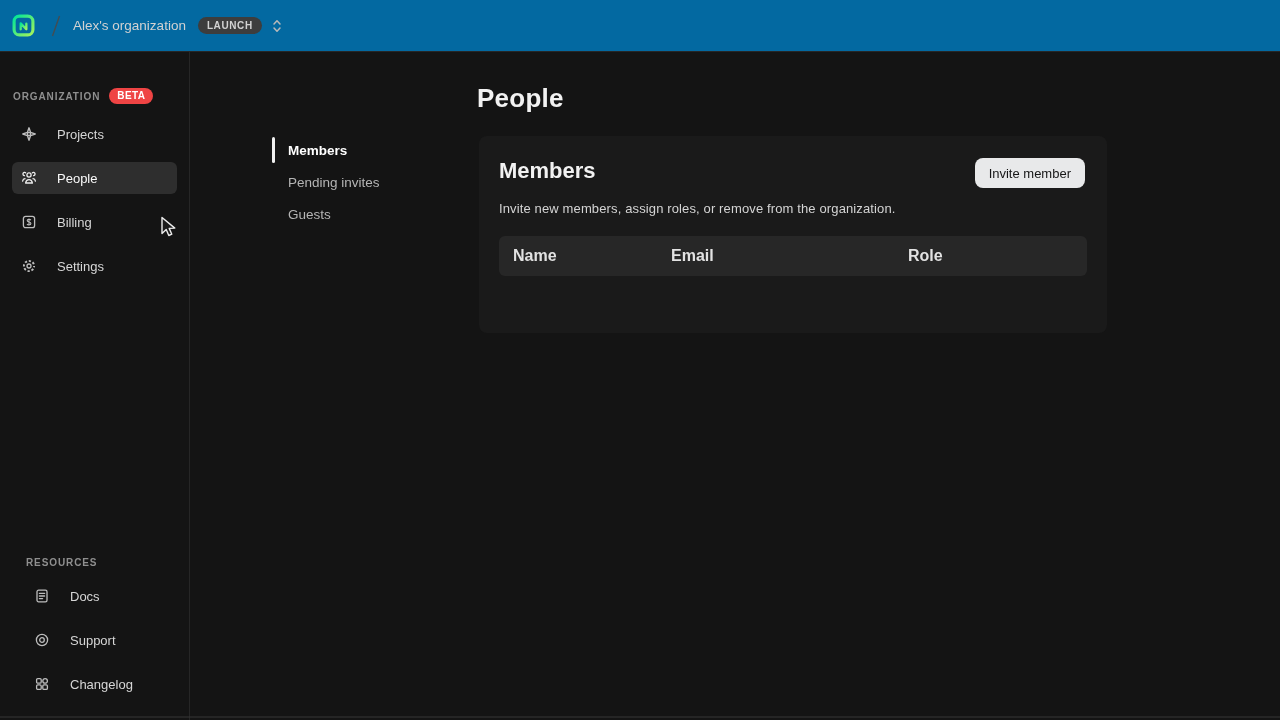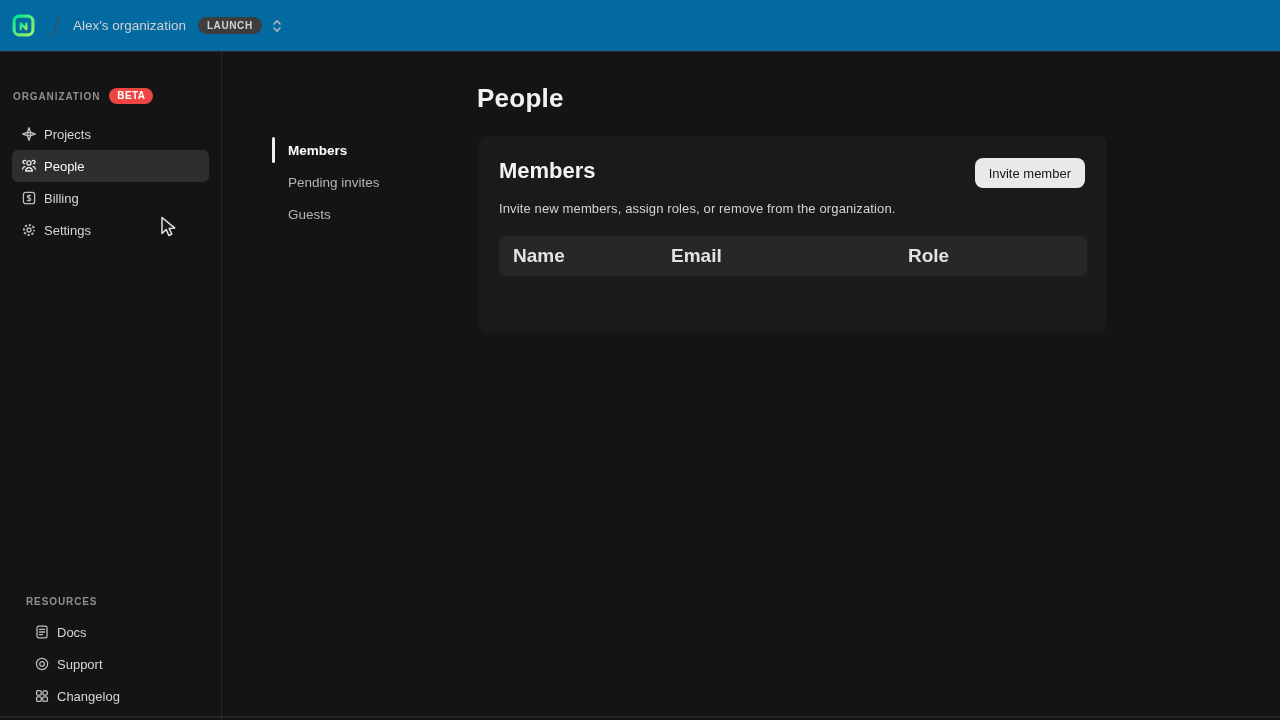--- a/index.html
+++ b/index.html
@@ -24,37 +24,37 @@
   .org-name { font-size:13.5px; font-weight:500; color:#d2d2d2; }
   .plan-badge {
     margin-left:12px; padding:3px 9px; border-radius:999px;
     background:#3d3d3d; color:#d2d2d2; font-size:10px; font-weight:700;
     letter-spacing:.06em;
   }
   .chev-updown { margin-left:9px; display:block; }
 
   
   .sidebar {
-    position:absolute; left:0; top:52px; bottom:0; width:222px;
+    position:absolute; left:0; top:52px; bottom:0; width:190px;
     border-right:1px solid #262626; background:#141414;
   }
   .section-head {
     display:flex; align-items:center; gap:9px;
     margin:36px 12px 14px 13px;
   }
   .section-label {
     font-size:10px; font-weight:700; letter-spacing:.09em; color:#8f8f8f;
   }
   .beta-badge {
     padding:2px 8px 3px; border-radius:999px; background:#ef4444;
     color:#fff; font-size:10px; font-weight:700; letter-spacing:.04em;
   }
   .nav-item {
-    height:32px; margin:0 12px; border-radius:6px;
-    display:flex; align-items:center; gap:7px; padding-left:9px;
+    height:32px; margin:12px 12px; border-radius:6px;
+    display:flex; align-items:center; gap:20px; padding-left:9px;
     color:#bdbdbd; cursor:pointer;
   }
   .nav-item .label { font-size:13px; color:#d6d6d6; }
   .nav-item.active { background:#2e2e2e; color:#ececec; }
   .nav-item.active .label { color:#fafafa; font-weight:500; }
   .nav-item svg { flex:0 0 auto; }
   .resources { position:absolute; left:0; right:0; bottom:8px;padding-left:13px; }
   .resources .section-head { margin:0 12px 9px 13px; }
 
   
@@ -90,21 +90,21 @@
     font-family:inherit; cursor:pointer;
   }
   .card-desc {
     margin:13px 20px 0; font-size:13px; color:#d4d4d4; letter-spacing:.01em;
   }
   .table {
     margin:20px 20px 0; border-radius:6px; overflow:hidden; width:588px;
   }
   .thead { display:flex; align-items:center; height:40px; background:#272727; }
   .trow  { display:flex; align-items:center; height:45px; background:#1f1f1f; }
-  .cell { font-size:19px; }
+  .cell { font-size:16px; }
   .col-name  { width:172px; padding-left:14px; }
   .col-email { width:237px; }
   .col-role  { flex:1; }
   .col-actions { width:44px; display:flex; justify-content:center; }
   .thead .cell { color:#e2e2e2; font-weight:600; }
   .cell-name  { color:#f5f5f5; }
   .cell-email { color:#8b8b8b; }
   .cell-role  { color:#e0e0e0; }
   .kebab-btn {
     width:26px; height:26px; border:none; background:transparent;

